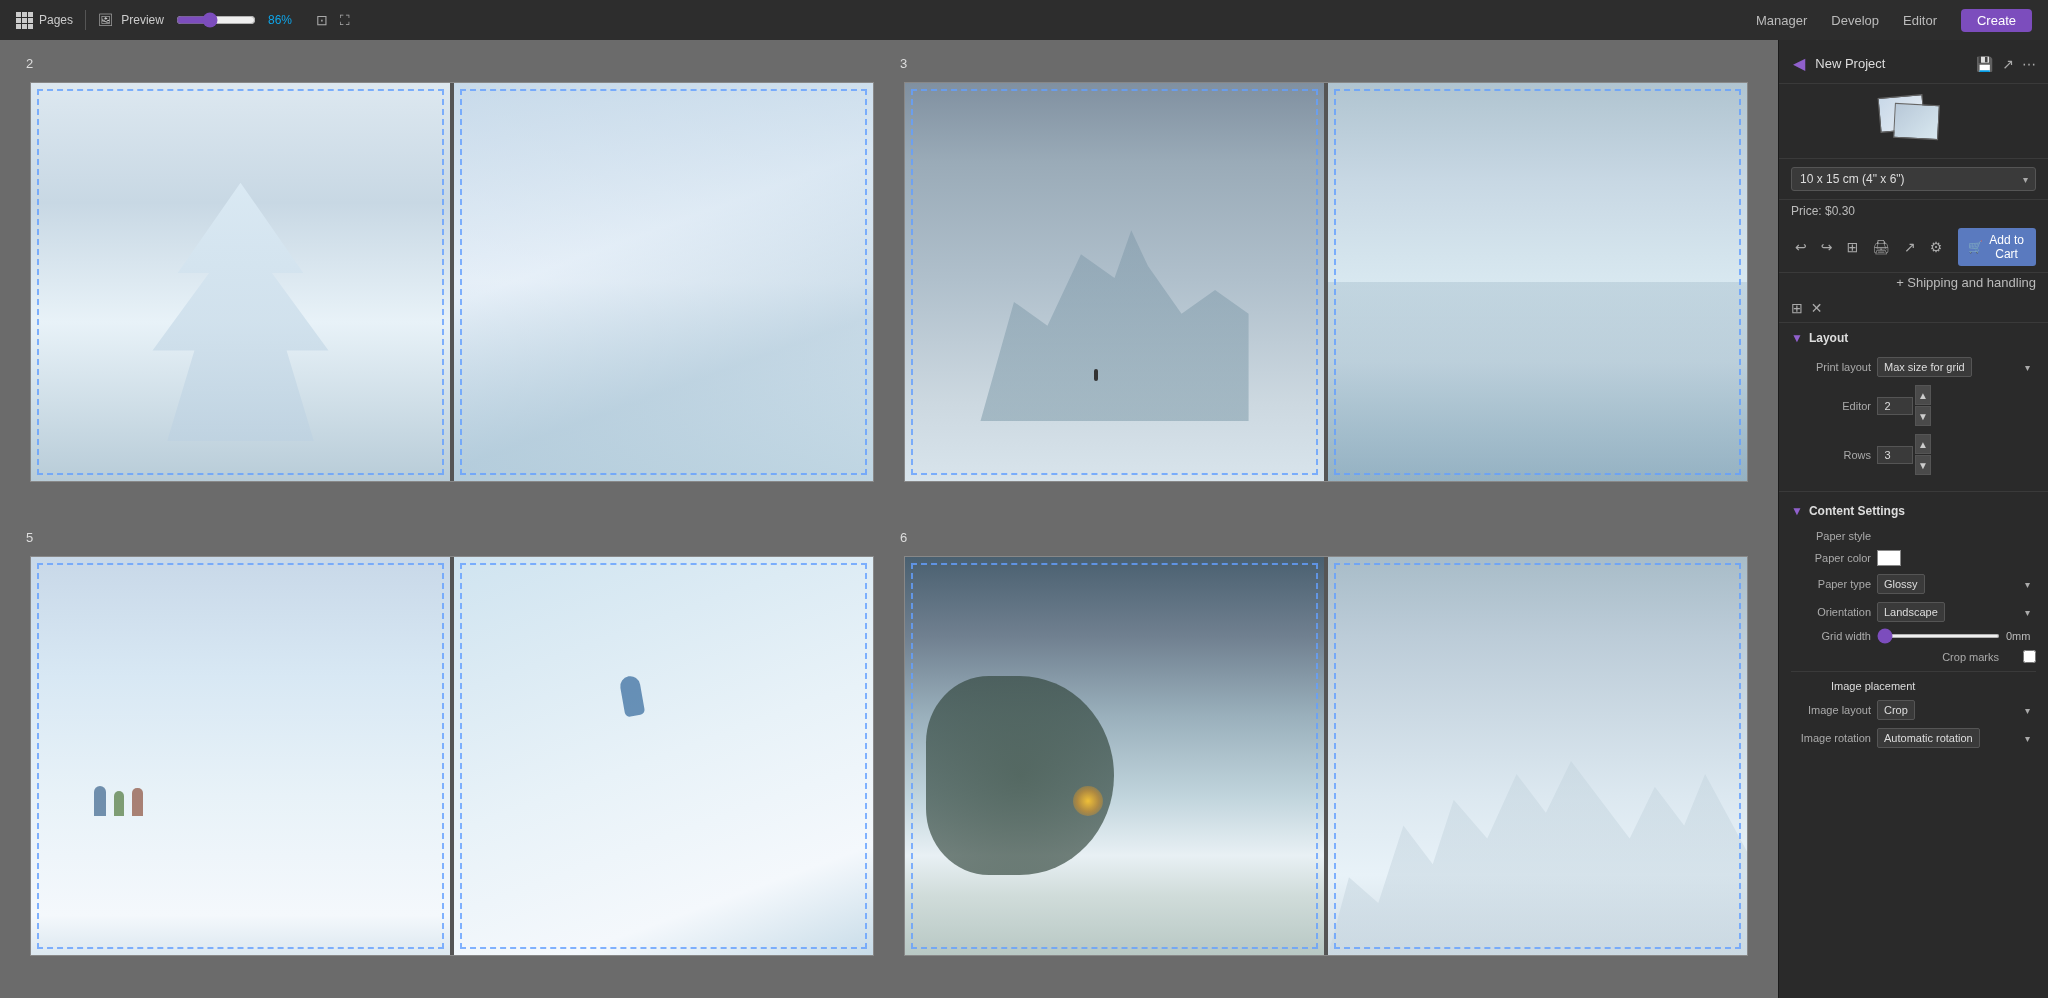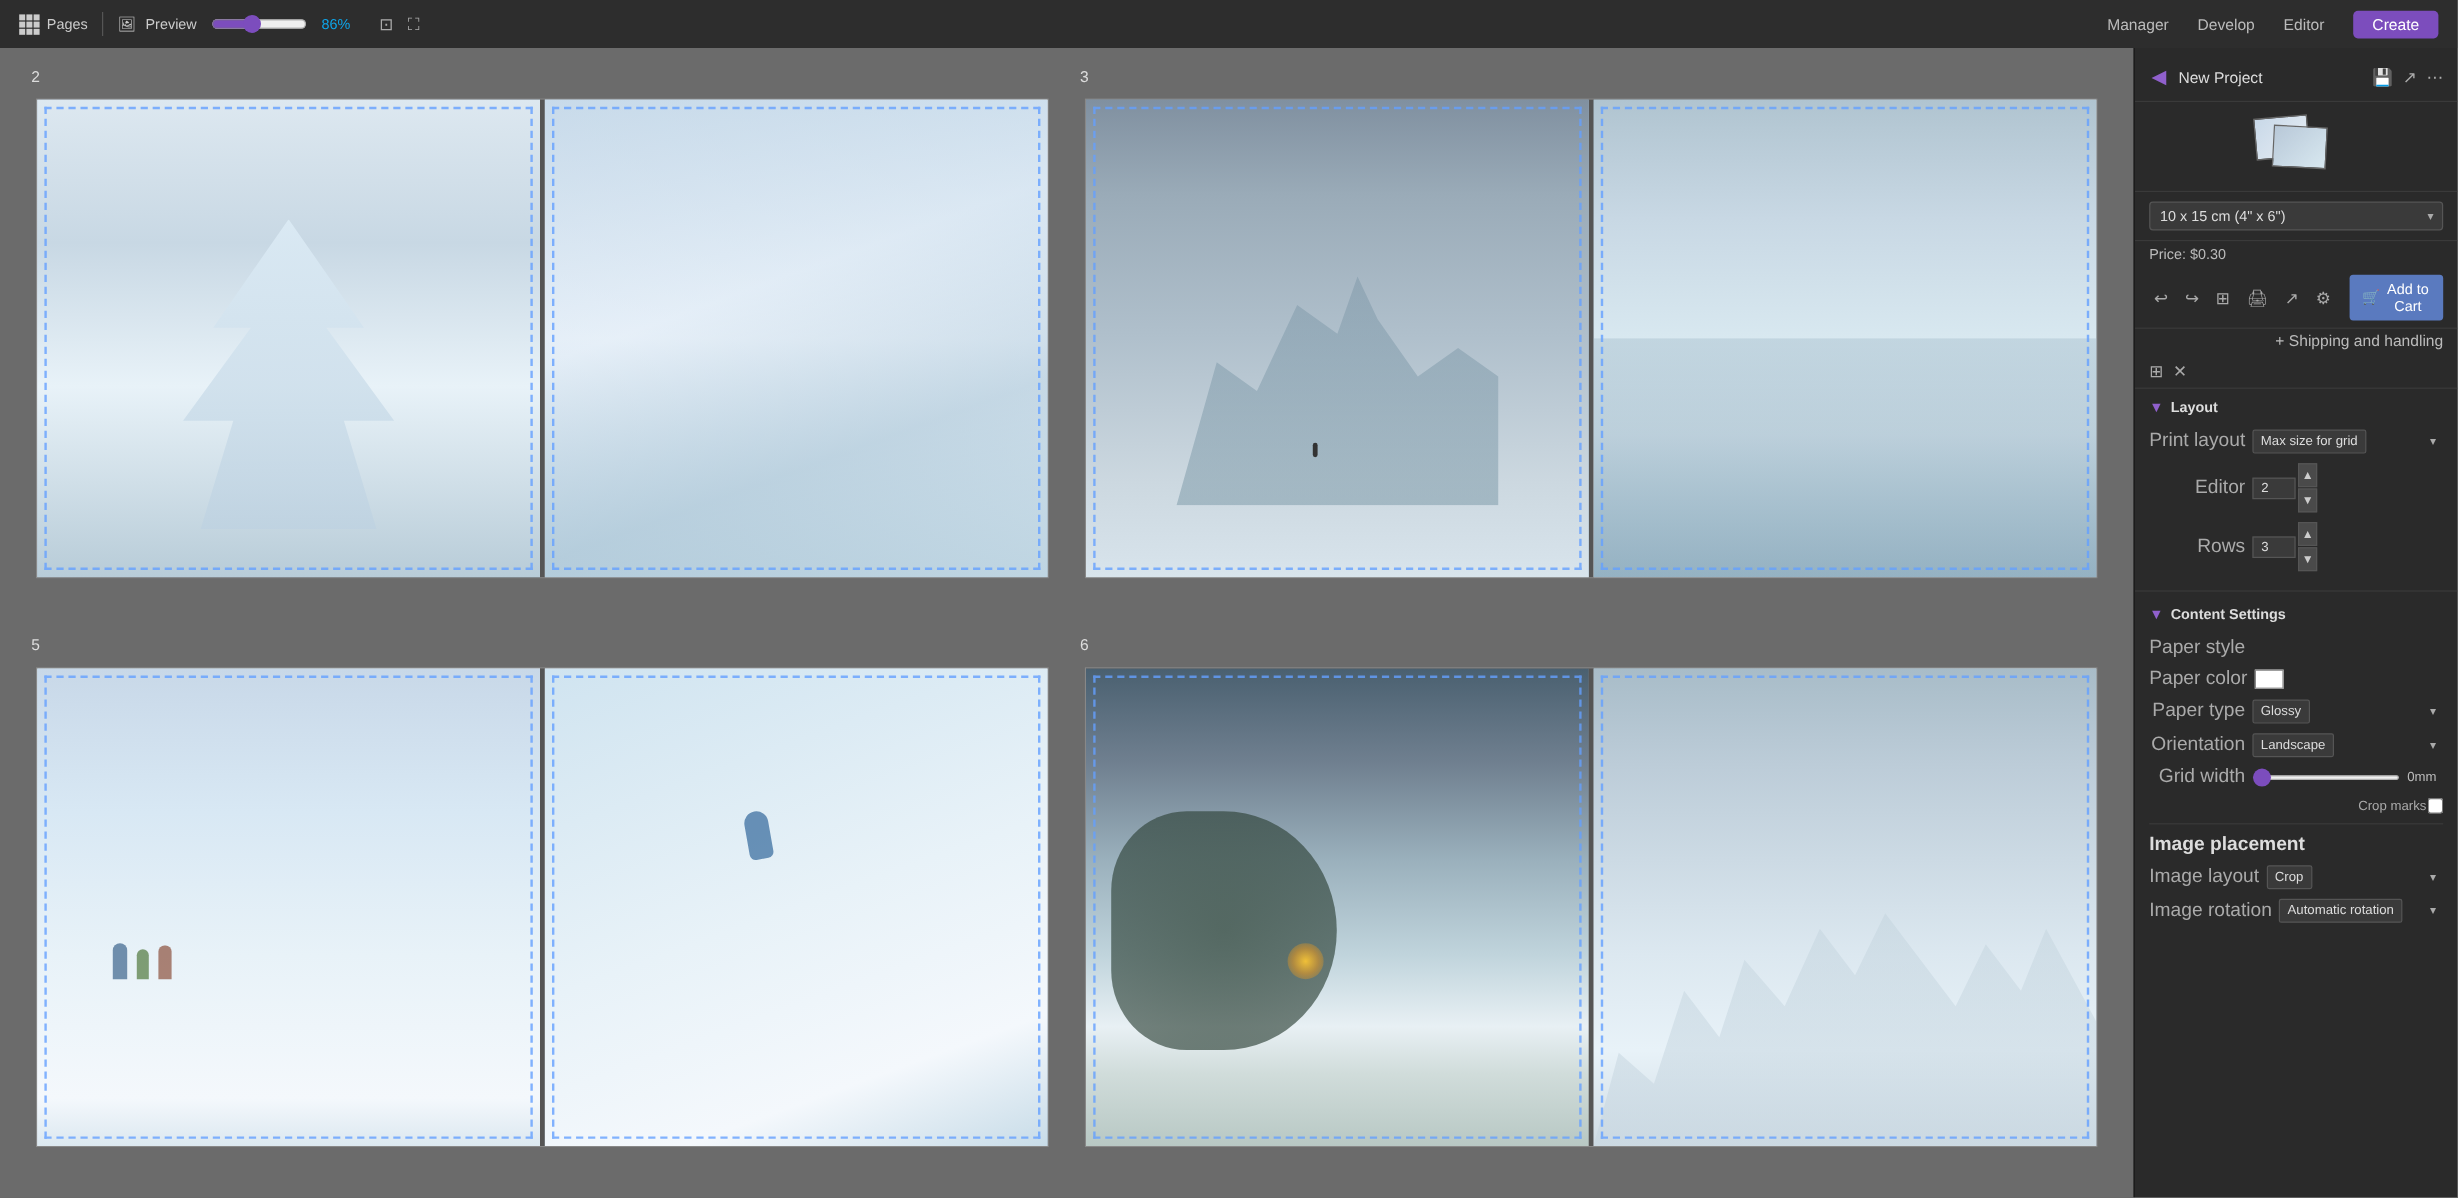--- a/index.html
+++ b/index.html
@@ -386,21 +386,21 @@
 
     .form-row {
       display: flex;
       align-items: center;
       padding: 4px 0;
       gap: 6px;
     }
 
     .form-label {
       color: #aaa;
-      font-size: 16px;
+      font-size: 11px;
       text-align: right;
       min-width: 80px;
     }
 
     .form-select {
       flex: 1;
       background: #3a3a3a;
       color: #ddd;
       border: 1px solid #555;
       padding: 3px 6px;
@@ -461,21 +461,21 @@
     .slider-val {
       color: #bbb;
       font-size: 11px;
       min-width: 30px;
     }
 
     .checkbox-row {
       display: flex;
       align-items: center;
       justify-content: flex-end;
-      gap: 1px;
+      gap: 24px;
       padding: 4px 0;
     }
 
     .checkbox-label {
       color: #aaa;
       font-size: 11px;
     }
 
     .divider {
       height: 1px;
@@ -793,21 +793,21 @@
       </div>
 
       <div class="checkbox-row">
         <span class="checkbox-label">Crop marks</span>
         <input type="checkbox" style="">
       </div>
 
       <div class="divider"></div>
 
       <div class="form-row">
-        <span class="form-label" style="color:#ddd;font-weight:700;">Image placement</span>
+        <span class="form-label" style="color:#ddd;font-weight:400;margin-left:40px;">Image placement</span>
       </div>
 
       <div class="form-row">
         <span class="form-label">Image layout</span>
         <div class="select-wrapper">
           <select class="form-select">
             <option>Crop</option>
             <option>Fit</option>
             <option>Fill</option>
           </select>

